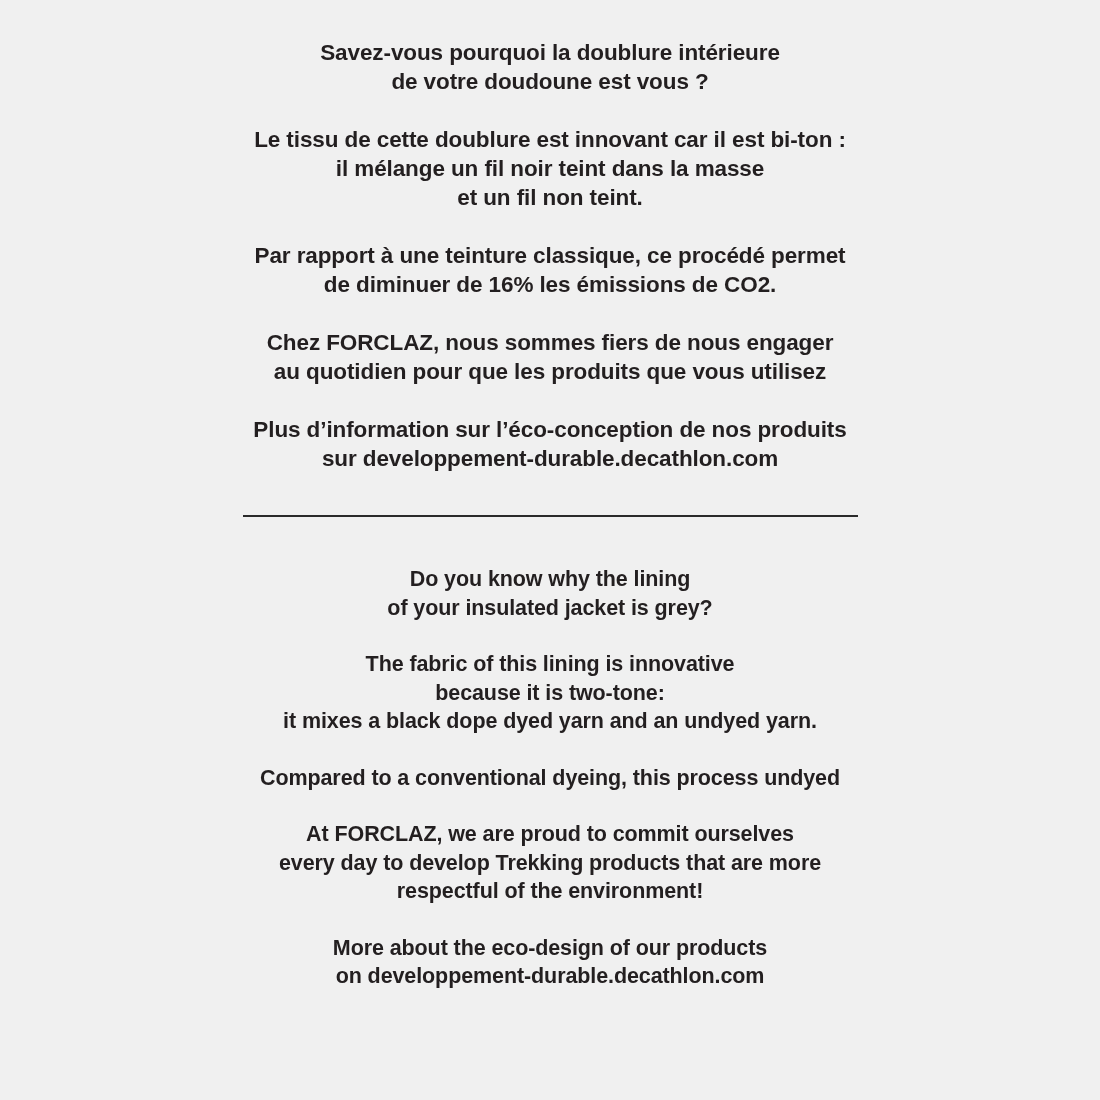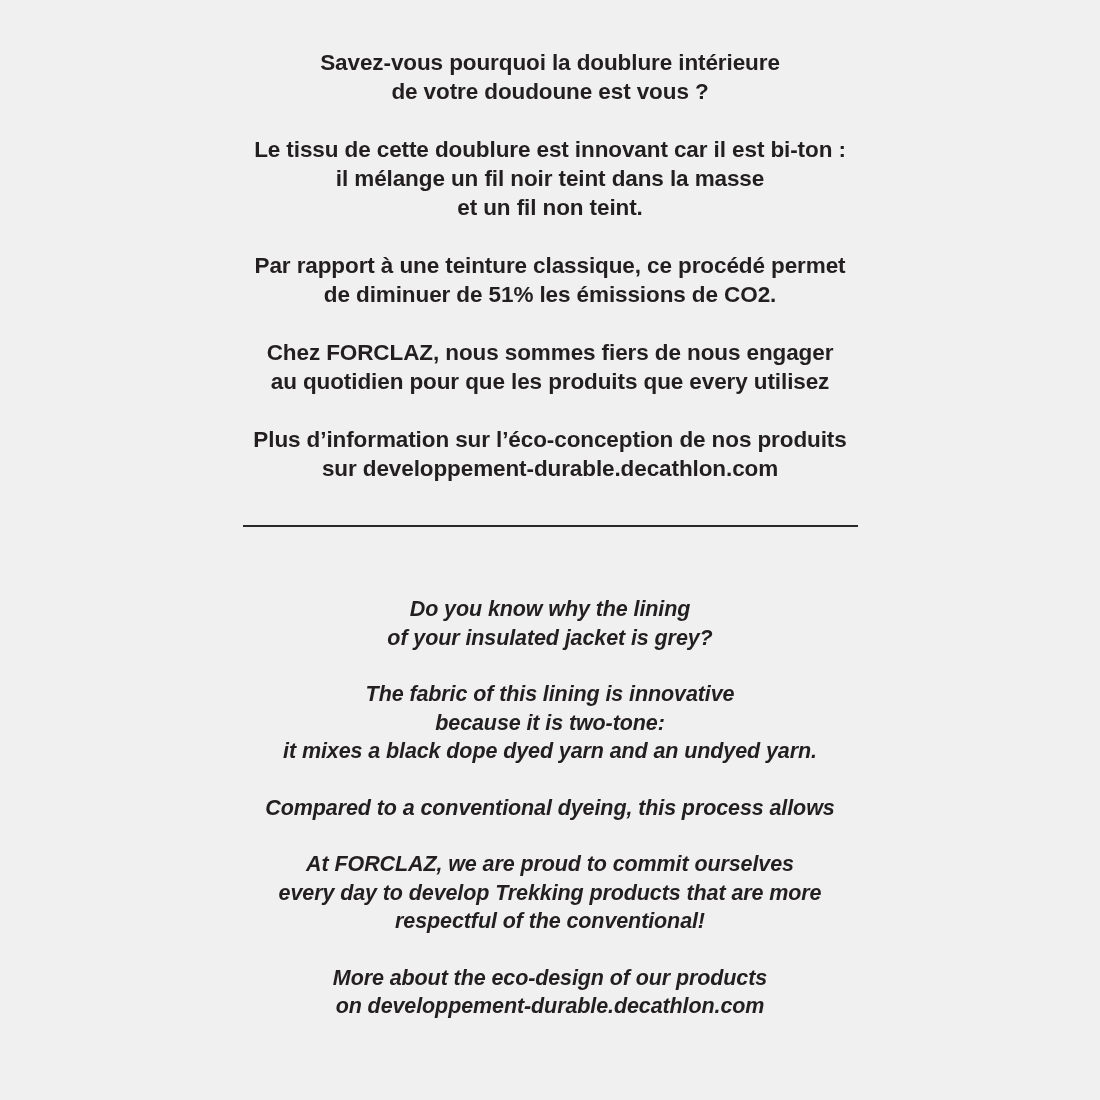--- a/index.html
+++ b/index.html
@@ -14,21 +14,21 @@
     color: #231f20;
     overflow: hidden;
   }
   .page {
     width: 1100px;
     height: 1100px;
     box-sizing: border-box;
     display: flex;
     flex-direction: column;
     align-items: center;
-    padding-top: 48px;
+    padding-top: 38px;
   }
   .block {
     width: 900px;
     text-align: center;
   }
   .para {
     font-weight: bold;
     font-size: 22.5px;
     line-height: 29px;
     letter-spacing: -0.1px;
@@ -43,22 +43,21 @@
   .divider {
     width: 615px;
     height: 0;
     border-top: 2px solid #2a2a2a;
     margin: 42px 0 0 0;
   }
   .section-fr {
     margin-bottom: 0;
   }
   .section-en {
-    margin-top: 68px;
-    font-style: italic;
+    margin-top: 48px;
   }
   .section-en .para {
     font-size: 21.5px;
     line-height: 28.5px;
   }
   .section-en .para + .para {
     margin-top: 28px;
   }
 </style>
 </head>
@@ -74,26 +73,26 @@
     </p>
 
     <p class="para">
       <span class="line">Le tissu de cette doublure est innovant car il est bi-ton :</span>
       <span class="line">il mélange un fil noir teint dans la masse</span>
       <span class="line">et un fil non teint.</span>
     </p>
 
     <p class="para">
       <span class="line">Par rapport à une teinture classique, ce procédé permet</span>
-      <span class="line">de diminuer de 51% les émissions de CO2.</span>
+      <span class="line">de diminuer de 16% les émissions de CO2.</span>
     </p>
 
     <p class="para">
       <span class="line">Chez FORCLAZ, nous sommes fiers de nous engager</span>
-      <span class="line">au quotidien pour que les produits que every utilisez</span>
+      <span class="line">au quotidien pour que les produits que vous utilisez</span>
     </p>
 
     <p class="para">
       <span class="line">Plus d’information sur l’éco-conception de nos produits</span>
       <span class="line">sur developpement-durable.decathlon.com</span>
     </p>
 
   </div>
 
   <div class="divider"></div>
@@ -105,27 +104,27 @@
       <span class="line">of your insulated jacket is grey?</span>
     </p>
 
     <p class="para">
       <span class="line">The fabric of this lining is innovative</span>
       <span class="line">because it is two-tone:</span>
       <span class="line">it mixes a black dope dyed yarn and an undyed yarn.</span>
     </p>
 
     <p class="para">
-      <span class="line">Compared to a conventional dyeing, this process allows</span>
+      <span class="line">Compared to a conventional dyeing, this process undyed</span>
     </p>
 
     <p class="para">
       <span class="line">At FORCLAZ, we are proud to commit ourselves</span>
       <span class="line">every day to develop Trekking products that are more</span>
-      <span class="line">respectful of the conventional!</span>
+      <span class="line">respectful of the environment!</span>
     </p>
 
     <p class="para">
       <span class="line">More about the eco-design of our products</span>
       <span class="line">on developpement-durable.decathlon.com</span>
     </p>
 
   </div>
 
 </div>

